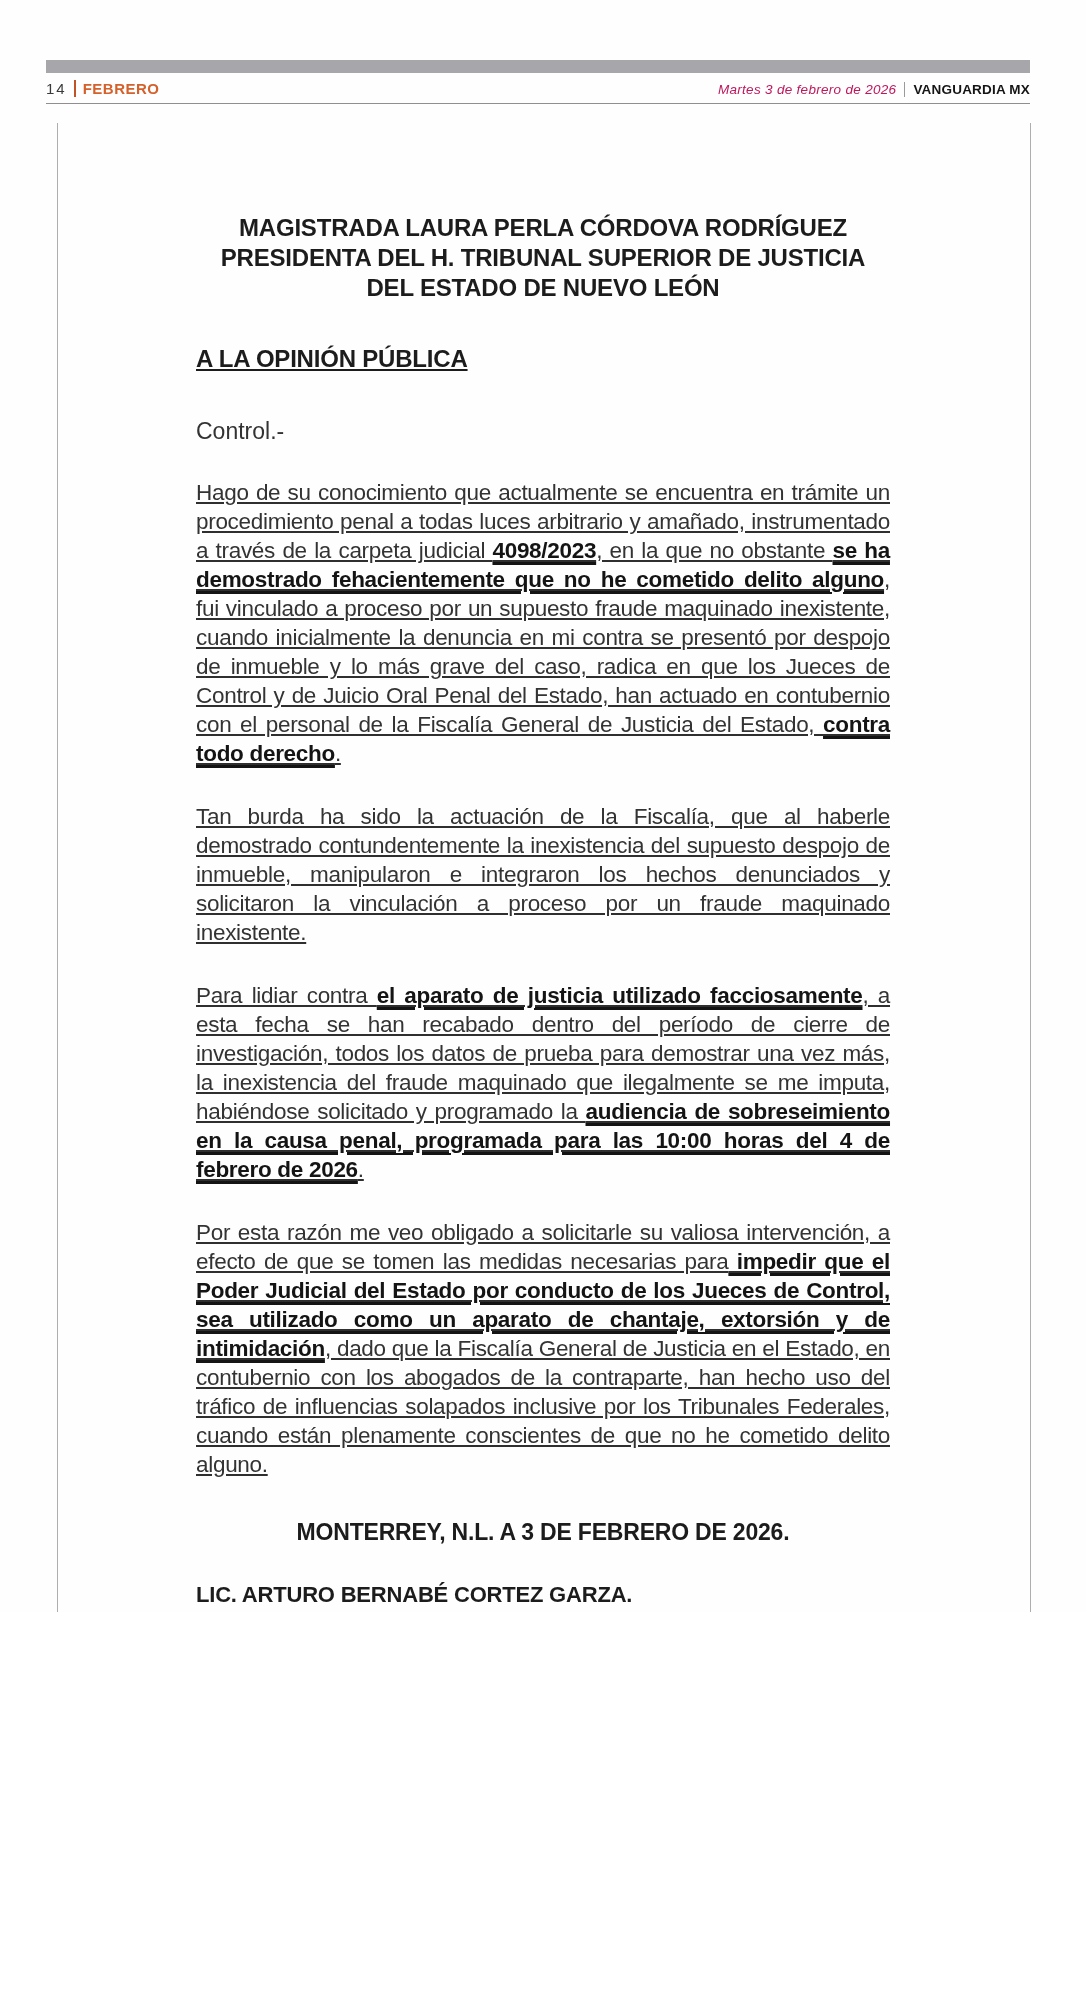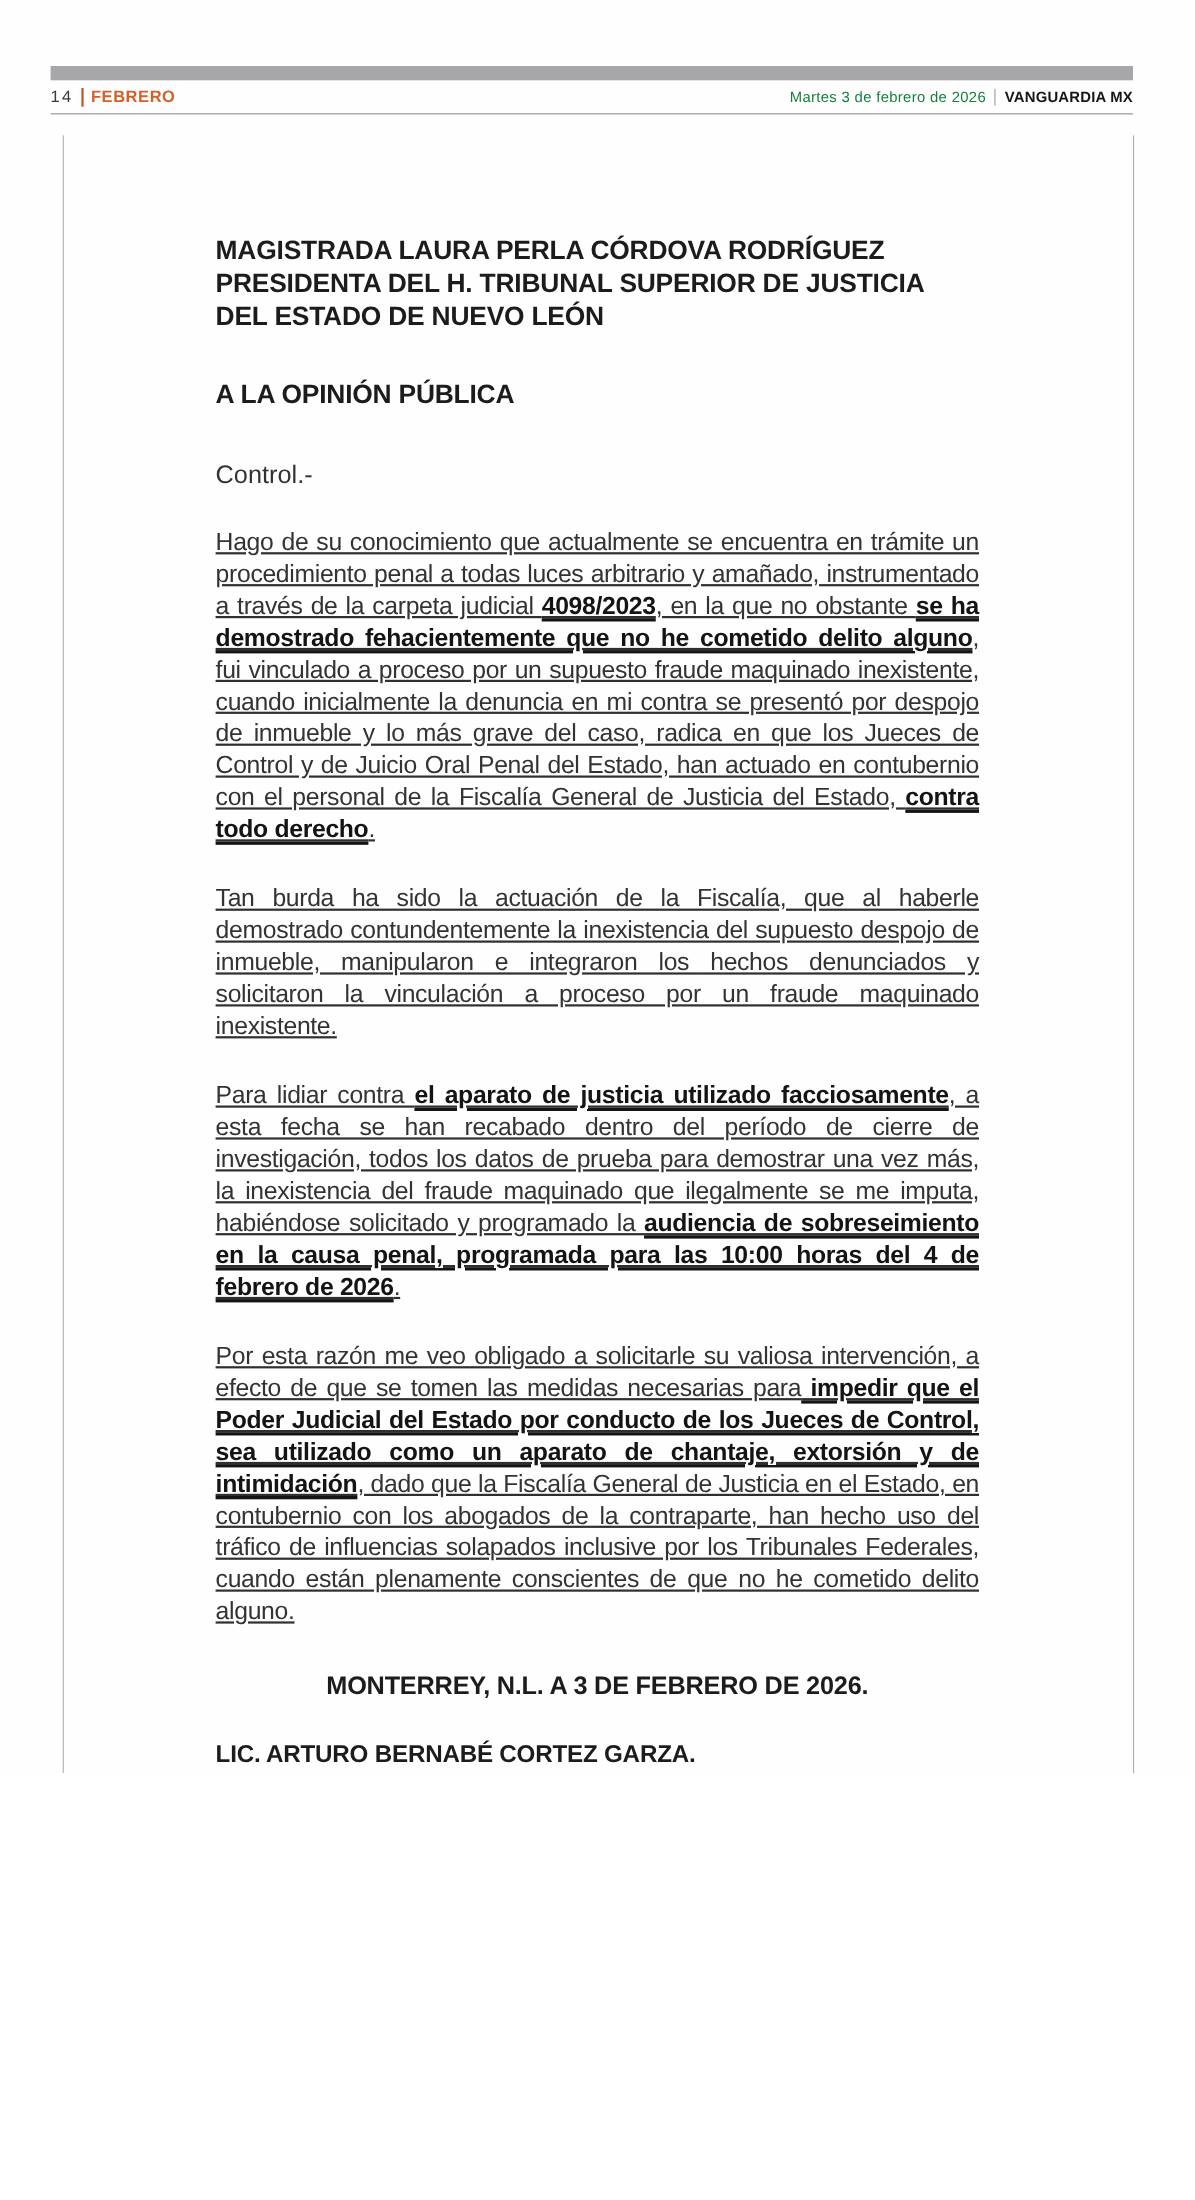--- a/index.html
+++ b/index.html
@@ -34,22 +34,23 @@
     letter-spacing: 2px;
   }
   .section-label {
     font-size: 15px;
     font-weight: bold;
     color: #d4612b;
     letter-spacing: 0.5px;
   }
   .date-text {
     font-size: 13.5px;
-    color: #15803d;
+    color: #be185d;
     letter-spacing: 0.3px;
+    font-style: italic;
   }
   .brand-label {
     font-size: 13.5px;
     font-weight: bold;
     color: #151515;
     letter-spacing: 0.2px;
   }
   .vsep {
     display: inline-block;
     width: 1px;
@@ -79,29 +80,31 @@
     position: absolute;
     left: 196px; right: 196px; top: 0;
   }
   .letter-heading {
     margin-top: 213px;
     font-size: 24px;
     font-weight: bold;
     color: #1c1c1c;
     line-height: 30px;
     letter-spacing: -0.2px;
+    text-align: center;
   }
   .letter-heading div { white-space: nowrap; }
   .letter-subheading {
     margin-top: 42px;
     font-size: 24px;
     font-weight: bold;
     color: #1c1c1c;
     letter-spacing: -0.2px;
     line-height: 28px;
+    text-decoration: underline;
   }
   .salutation {
     margin-top: 44px;
     font-size: 23px;
     line-height: 29px;
     color: #333333;
   }
   .letter-body { margin-top: 32px; text-decoration: underline; }
   .letter-body p.para {
     margin: 0 0 34px 0;

